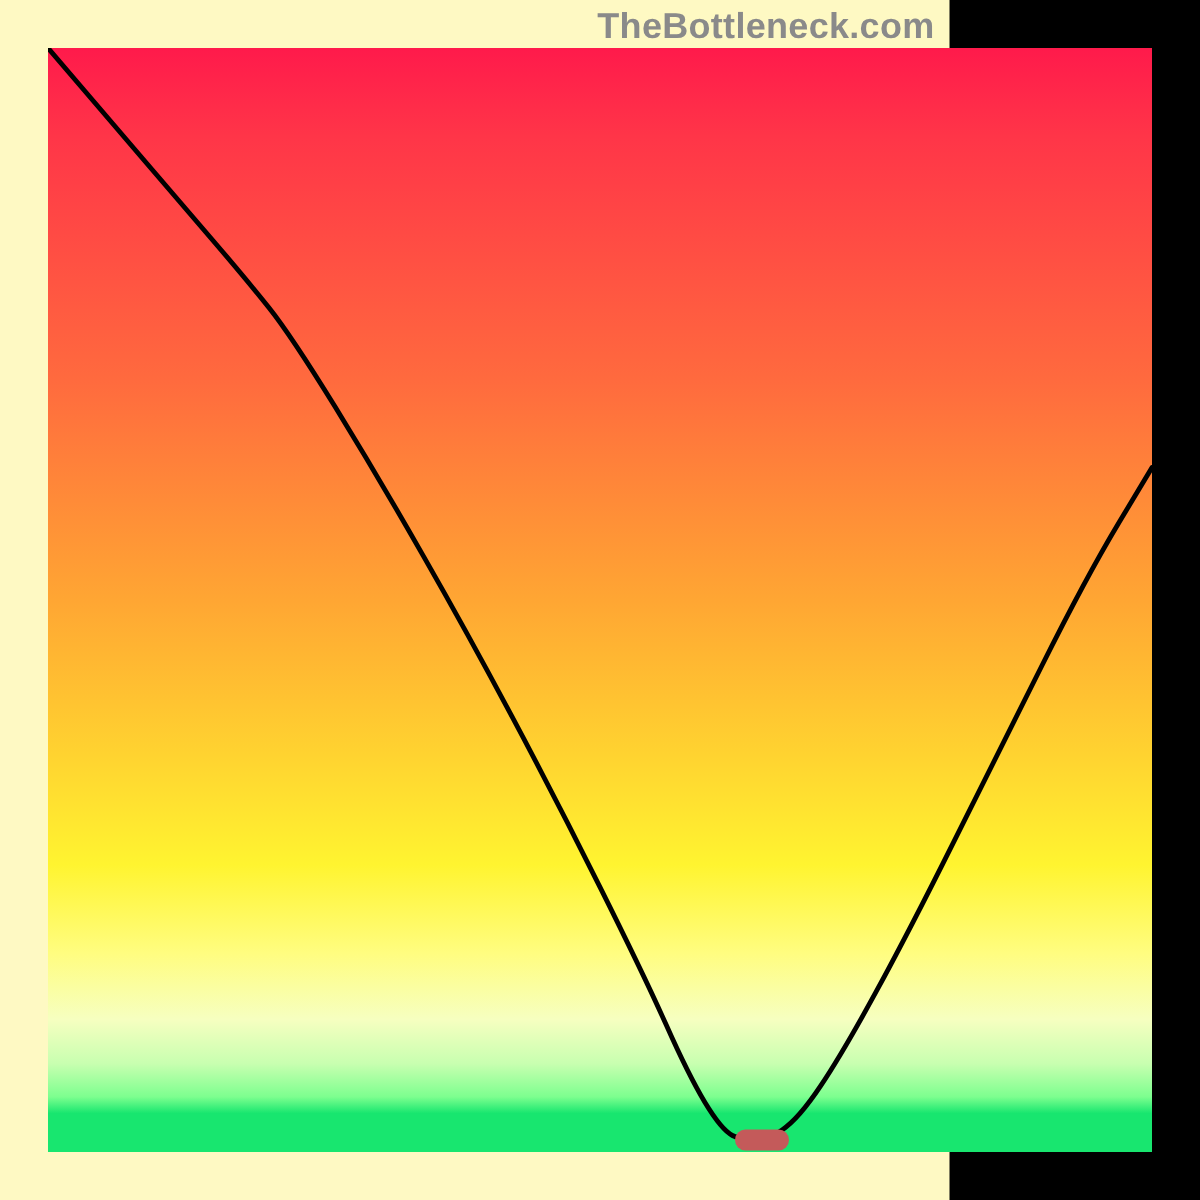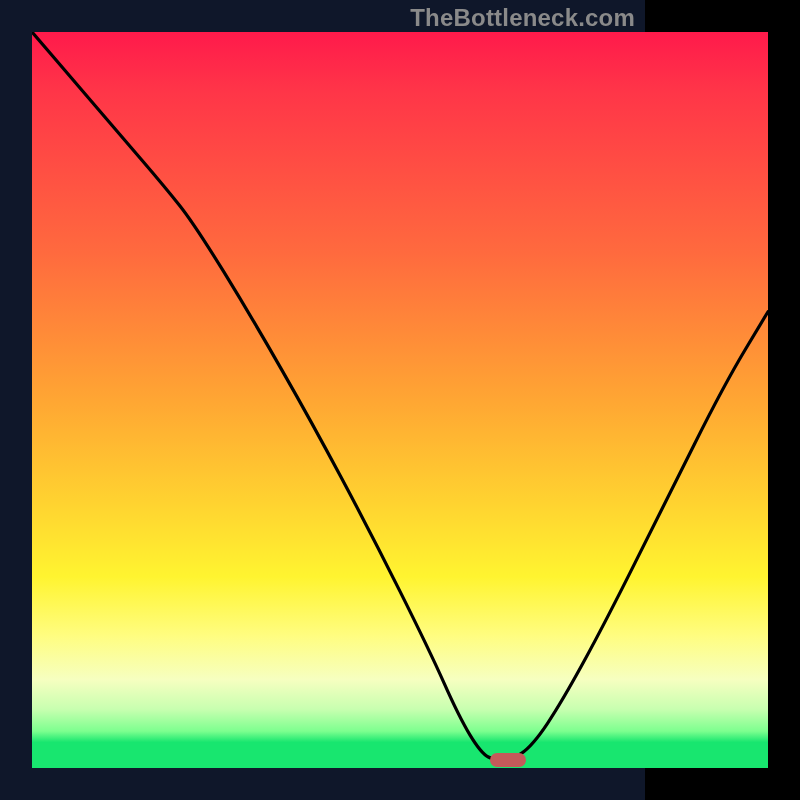--- a/index.html
+++ b/index.html
@@ -7,22 +7,21 @@
     padding: 0;
     width: 800px;
     height: 800px;
     background: #000;
     overflow: hidden;
   }
   .frame {
     position: absolute;
     left: 0; top: 0;
     width: 633px; height: 800px;
-    background: #0f172a;
-    padding-left: 12px;
+    background: #fef9c3;
   }
   .gradient-plot {
     position: absolute;
     left: 32px;
     top: 32px;
     width: 736px;
     height: 736px;
     
     background: linear-gradient(
       to bottom,

